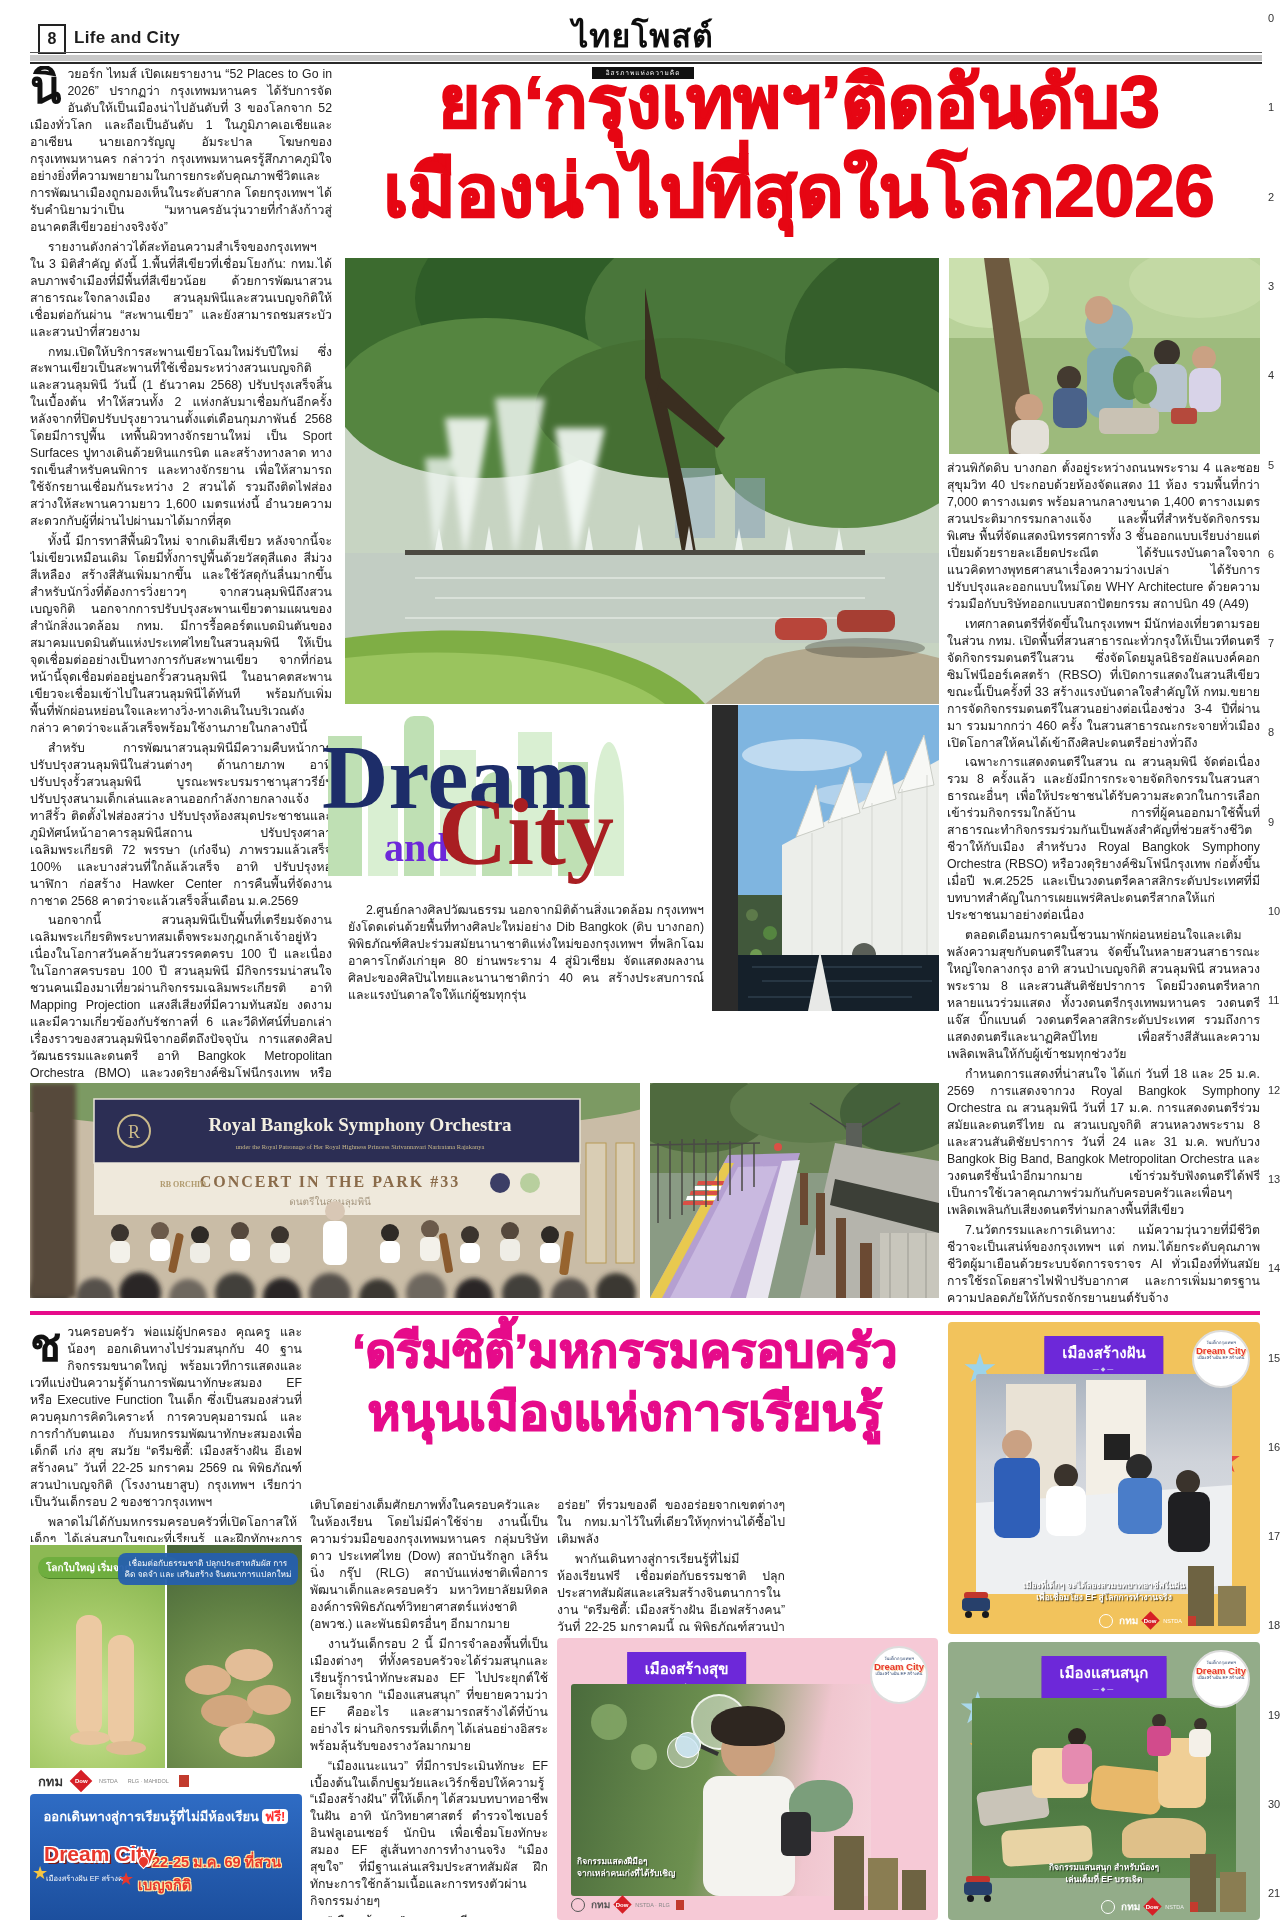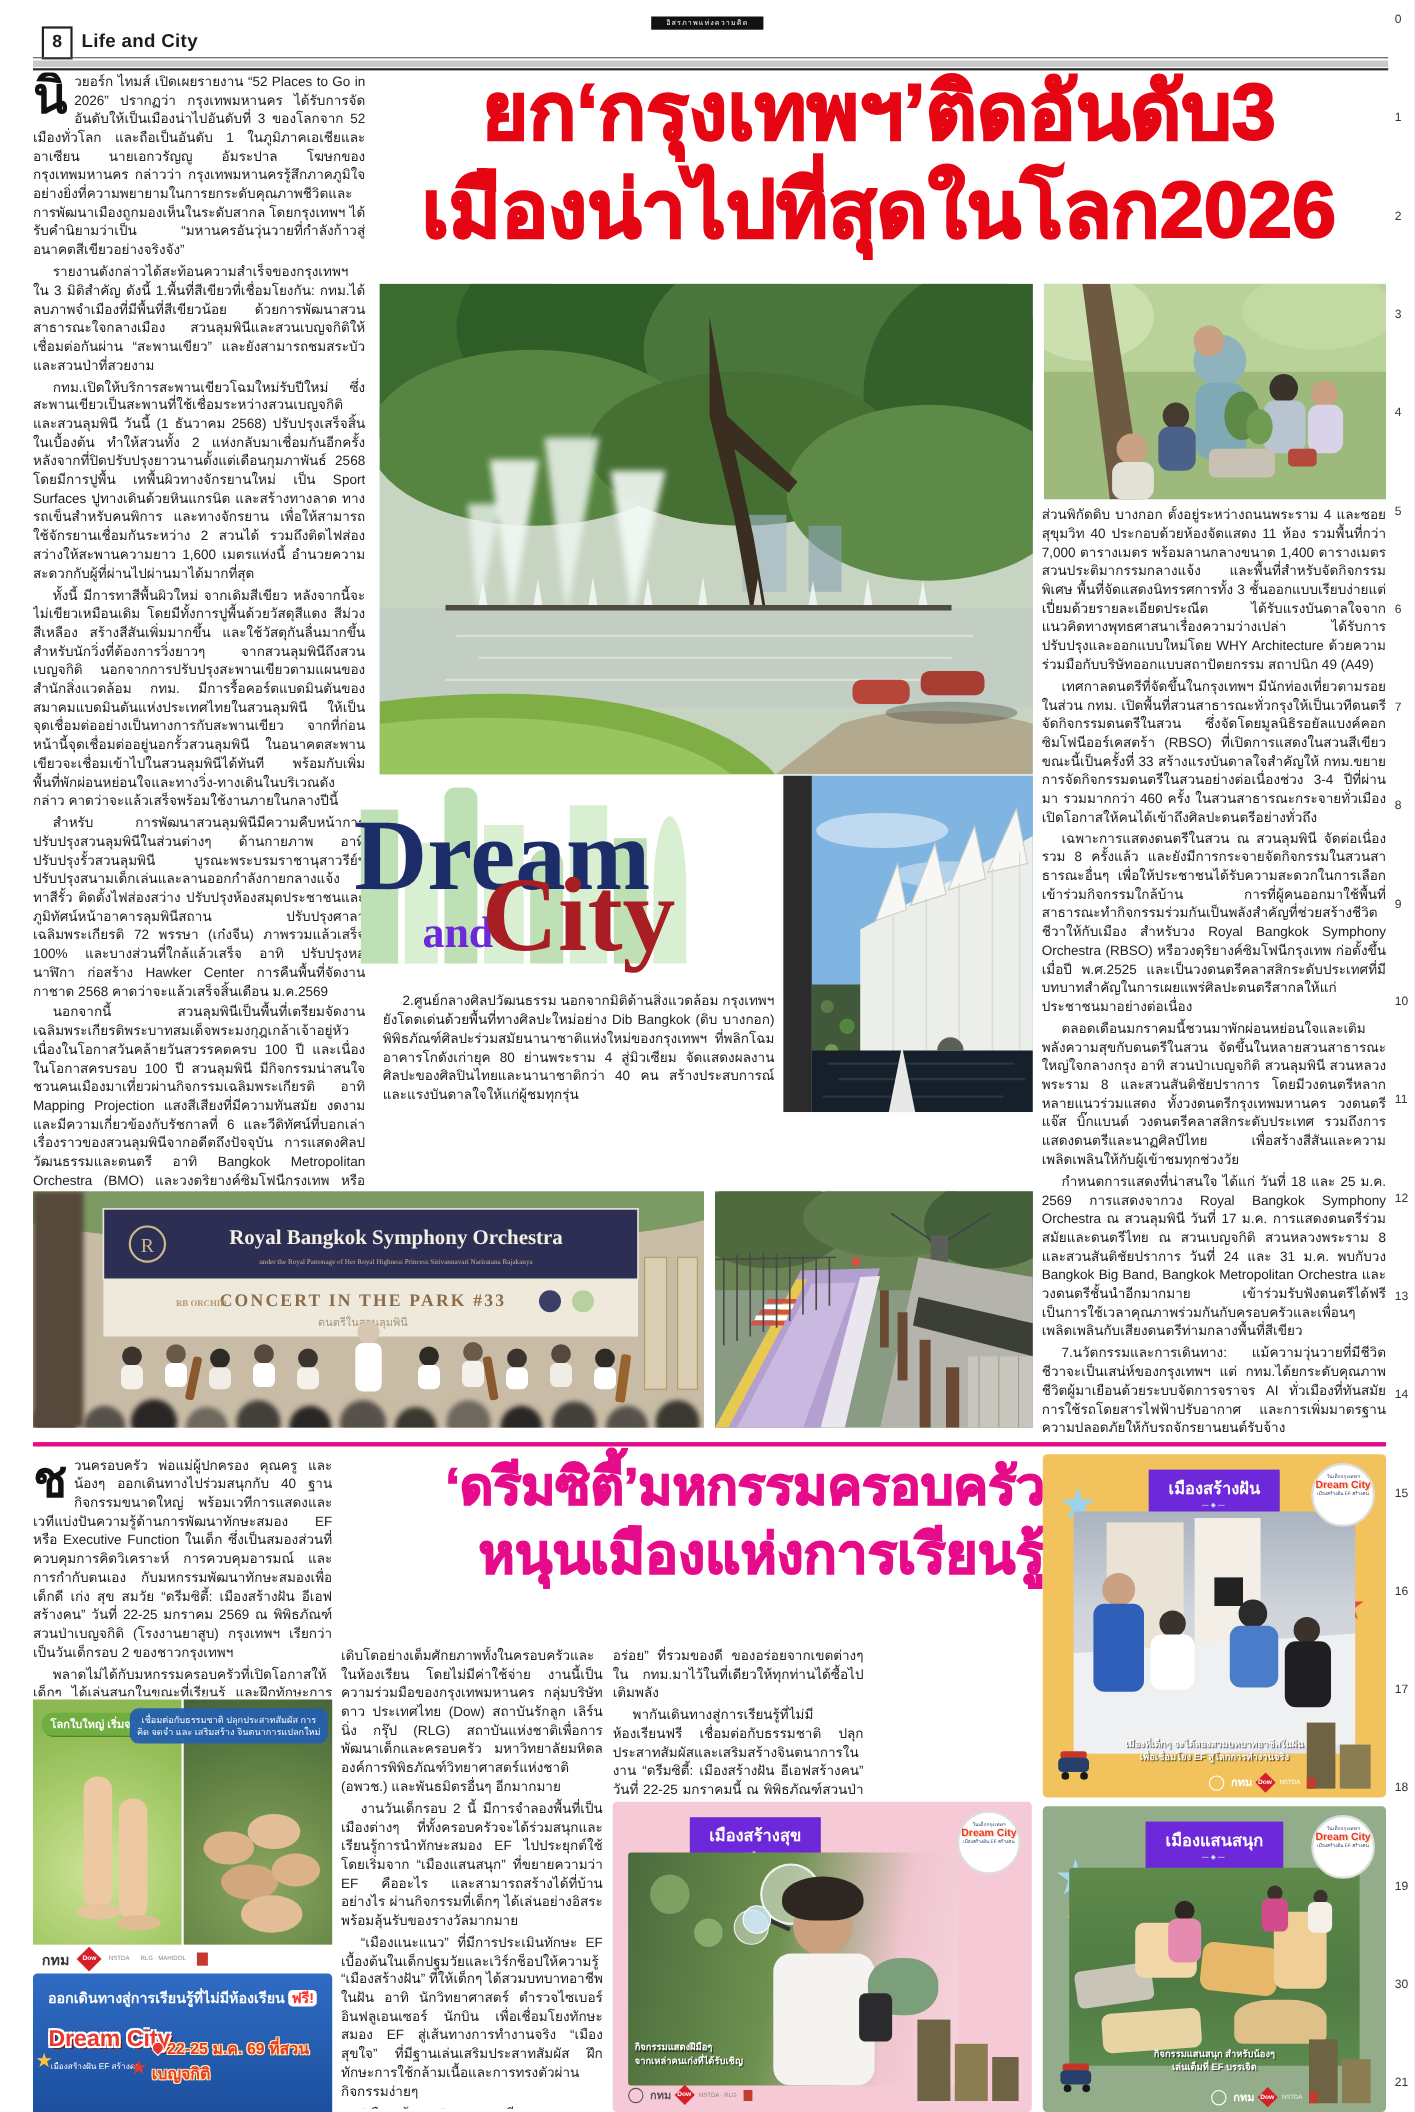--- a/index.html
+++ b/index.html
@@ -43,21 +43,21 @@
   
   #lifecity{left:288px;top:706px;width:350px;height:192px;}
   #lifecity .sky{position:absolute;background:#bfe0b4;}
   #lifecity .sky2{position:absolute;background:#d9efd2;}
   #lifecity .word{position:absolute;font-family:"Liberation Serif","DejaVu Serif",serif;font-weight:bold;}
   #lc-life{left:34px;top:18px;font-size:92px;color:#1d2d69;}
   #lc-and{left:96px;top:118px;font-size:40px;color:#6d28d9;}
   #lc-city{left:150px;top:70px;font-size:96px;color:#a91e22;}
   
   #divider{left:30px;top:1311px;width:1230px;height:4px;background:#e60b8a;}
-  #a2-headline{left:300px;top:1320px;width:650px;text-align:right;color:#e60b8a;
+  #a2-headline{left:300px;top:1320px;width:650px;text-align:center;color:#e60b8a;
      font-weight:900;line-height:1.3;}
   #a2-headline .h2a{font-size:47px;-webkit-text-stroke:1.5px #e60b8a;}
   #a2-headline .h2b{font-size:50px;-webkit-text-stroke:1.5px #e60b8a;}
   #a2-left{left:30px;top:1324px;width:272px;height:218px;overflow:hidden;}
   #a2-colA{left:310px;top:1497px;width:238px;height:420px;overflow:hidden;}
   #a2-colB{left:557px;top:1497px;width:228px;height:136px;overflow:hidden;}
   
   #kids-photos{left:30px;top:1545px;width:272px;height:223px;}
   .kphoto{position:absolute;top:0;height:223px;overflow:hidden;}
   #kp1{left:0;width:135px;background:radial-gradient(circle at 45% 70%,#cfe49a 0%,#a8cc6b 45%,#8db954 80%);}
@@ -119,20 +119,21 @@
   svg text{font-family:"Liberation Serif","DejaVu Serif",serif;}
 </style>
 </head>
 <body>
 
 <div id="page">
 
   <div class="abs" id="page-num-box">8</div>
   <div class="abs" id="section-title">Life and City</div>
   <div class="abs" id="masthead">
+    <div class="logo">ไทยโพสต์</div>
     <div><span class="tagline">อิสรภาพแห่งความคิด</span></div>
   </div>
   <div class="abs rule1"></div>
   <div class="abs rule2"></div>
   <div class="abs rule3"></div>
 
   <div class="abs" id="ruler">
       <span class="ruler-num" style="top: 12px;">0</span>
       <span class="ruler-num" style="top: 101.3px;">1</span>
       <span class="ruler-num" style="top: 190.6px;">2</span>

